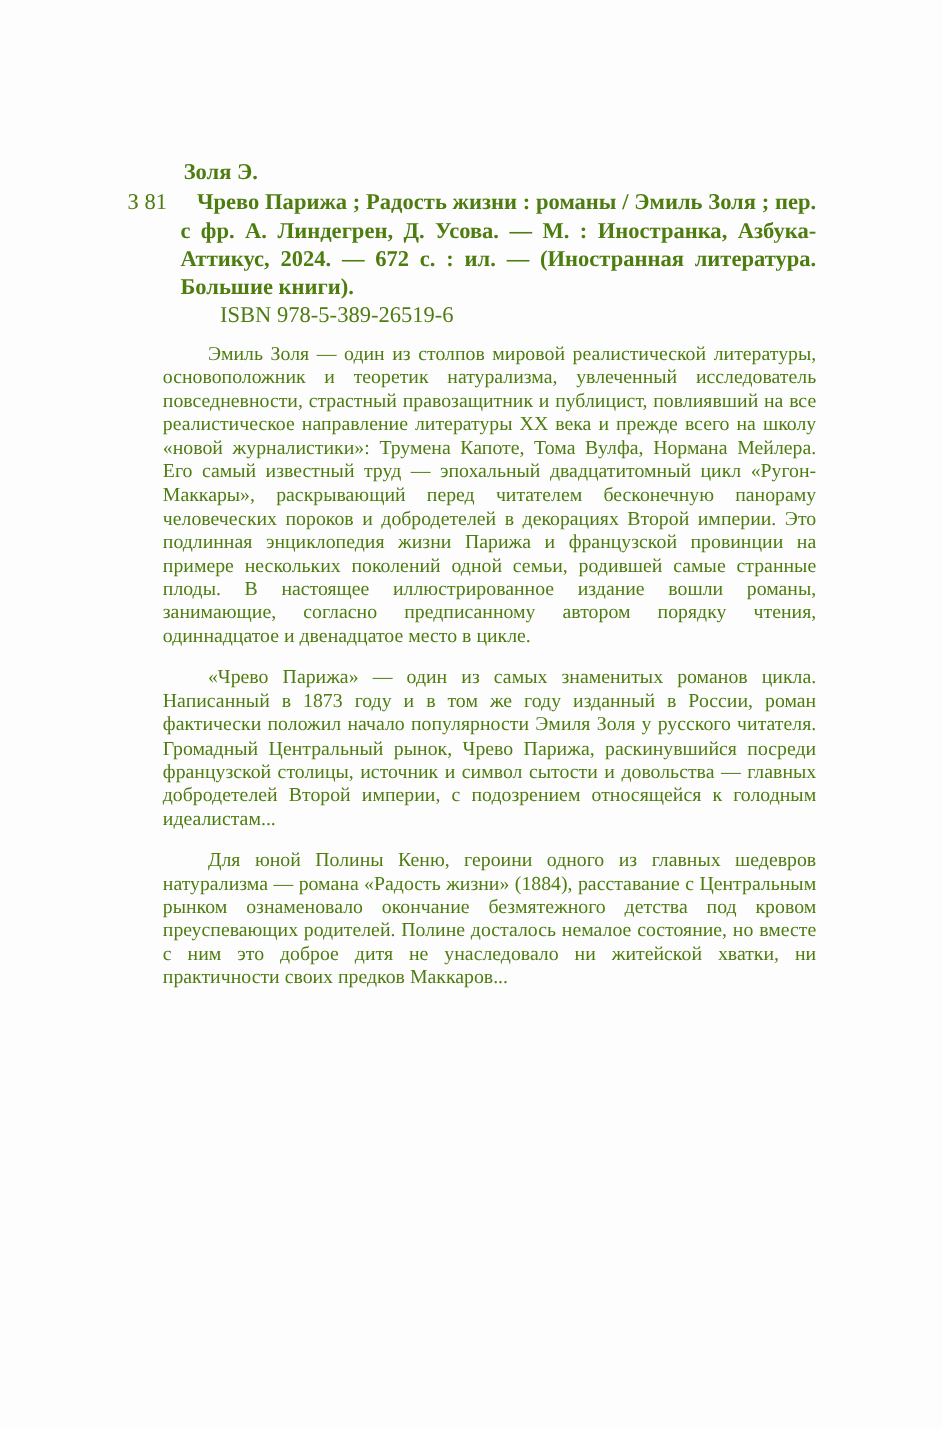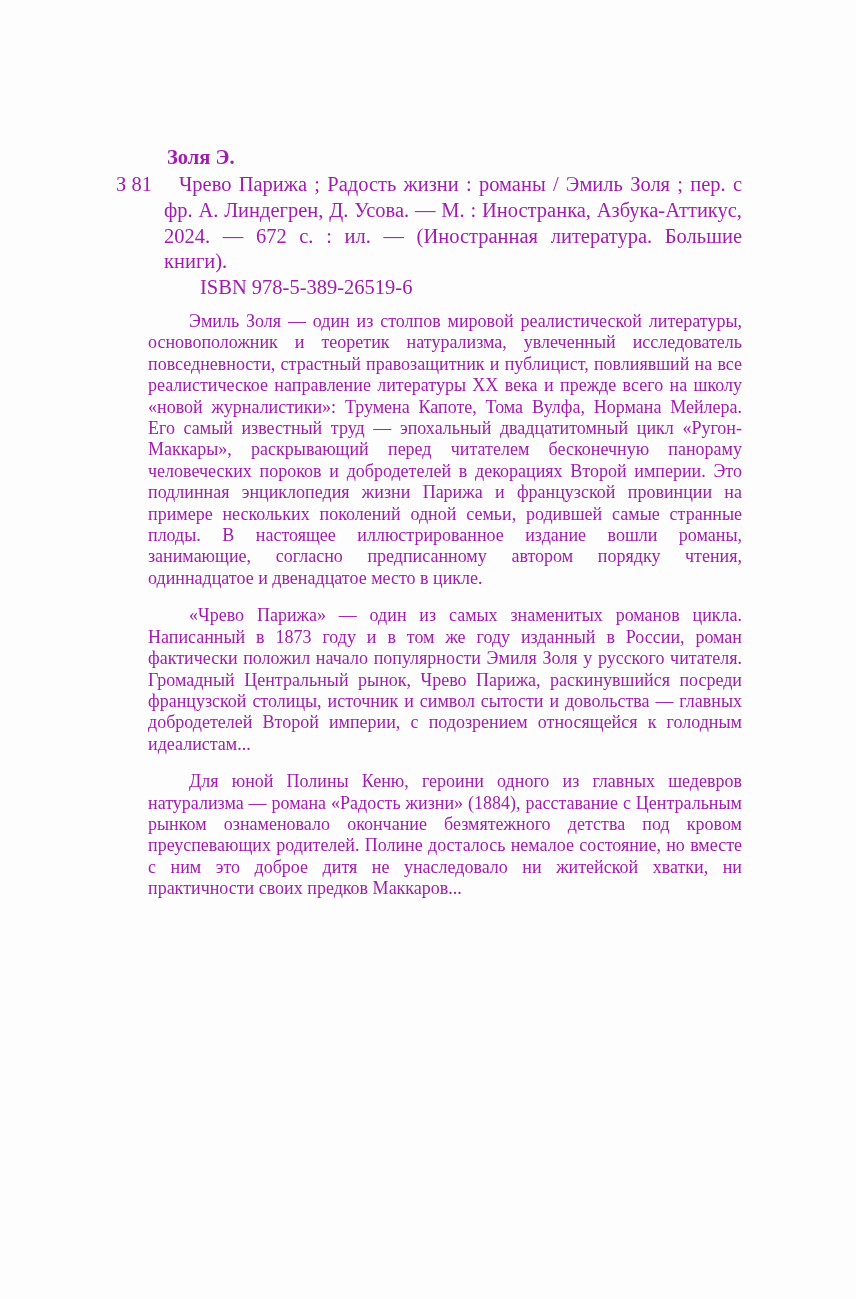--- a/index.html
+++ b/index.html
@@ -41,20 +41,21 @@
     font-size: 20.5px;
     line-height: 25.8px;
     white-space: pre;
   }
   .biblio-text {
     margin: 0;
     font-size: 20.5px;
     line-height: 25.8px;
     text-align: justify;
     text-indent: 15px;
+    font-weight: bold;
   }
   .isbn-line {
     position: absolute;
     left: 200px;
     top: 274px;
     font-size: 20.5px;
     line-height: 26px;
     white-space: nowrap;
   }
   .annotation {
@@ -76,21 +77,21 @@
     top: 853px;
     font-size: 17.5px;
     font-weight: bold;
     line-height: 20.5px;
     white-space: pre;
   }
 </style>
 </head>
 <body style="background: rgb(253, 253, 253);">
 
-<div class="page" style="color: #a21caf;">
+<div class="page" style="color: #4d7c0f;">
 
   <div class="author-heading">Золя Э.</div>
 
   <div class="biblio-block">
     <span class="author-sign">З 81</span>
     <p class="biblio-text">Чрево Парижа ; Радость жизни : романы / Эмиль Золя ; пер. с фр. А. Линдегрен, Д. Усова. — М. : Иностранка, Азбука-Аттикус, 2024. — 672 с. : ил. — (Иностранная литература. Большие книги).</p>
   </div>
 
   <div class="isbn-line">ISBN 978-5-389-26519-6</div>
 

